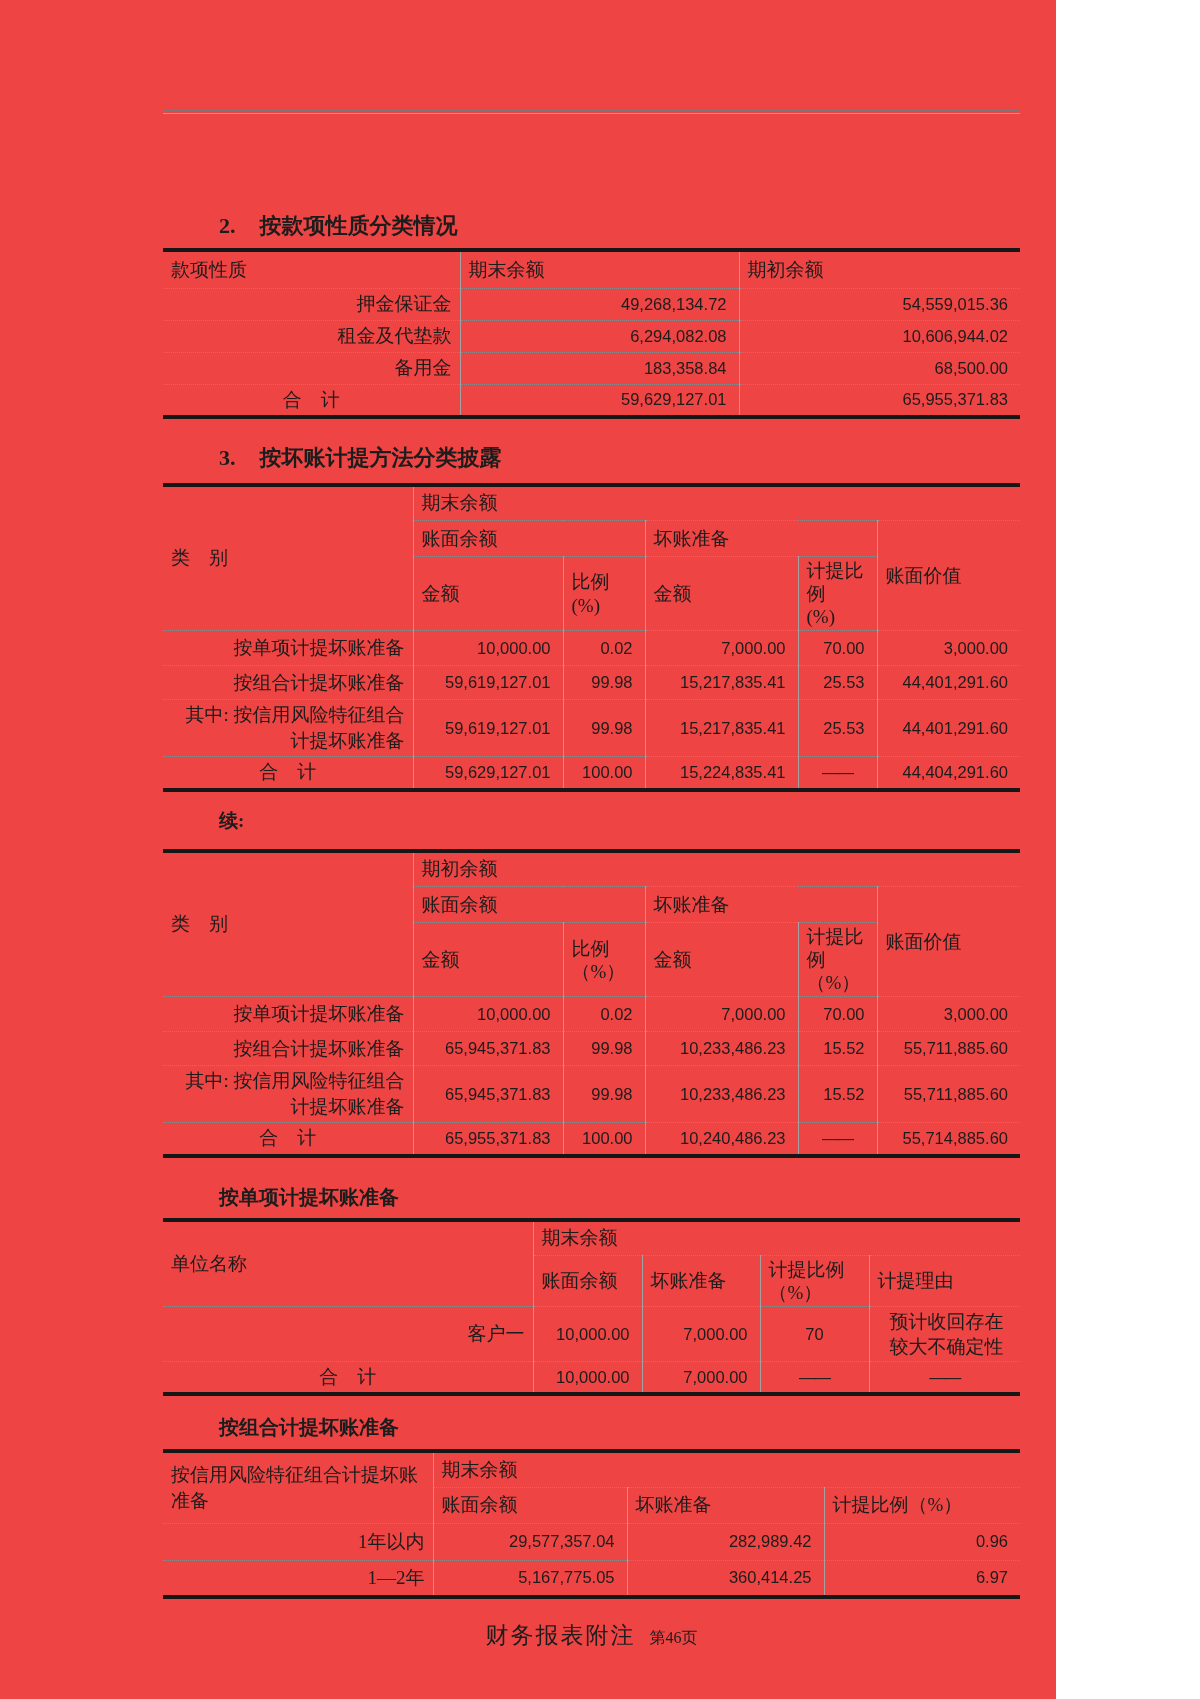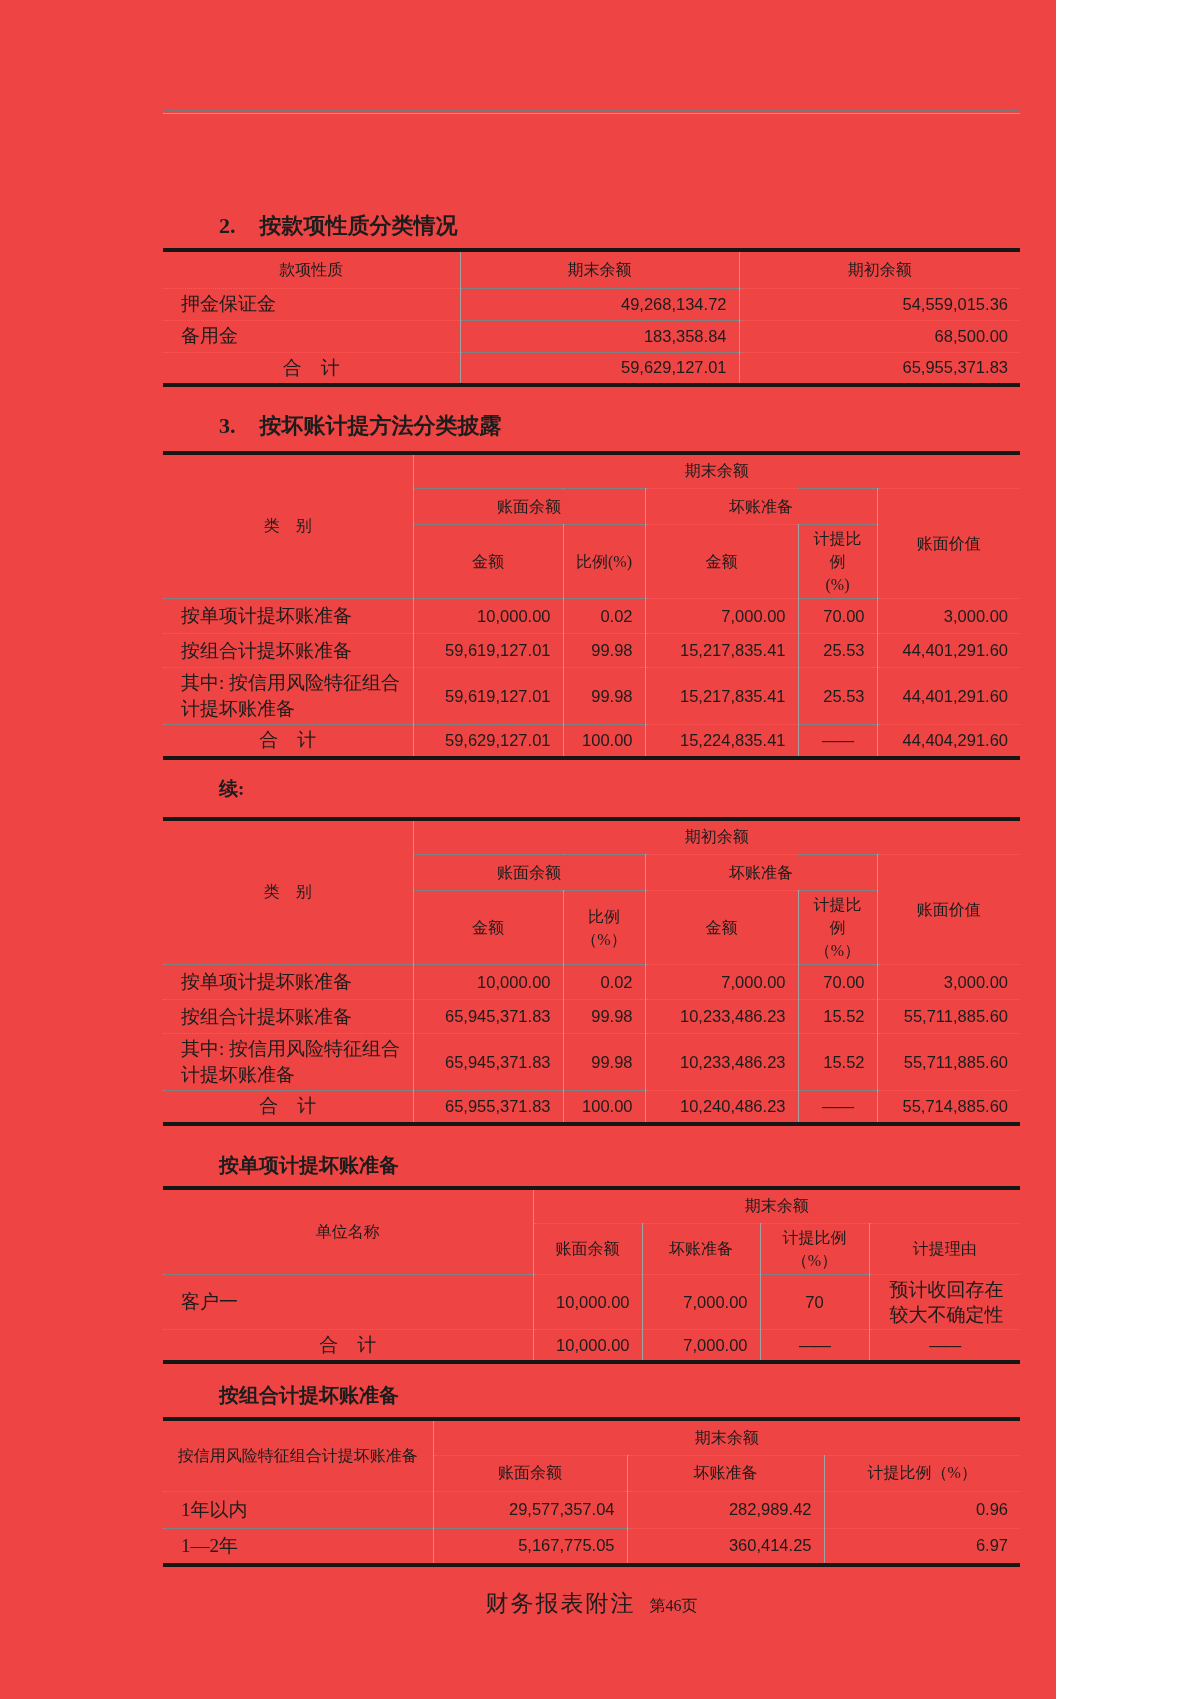--- a/index.html
+++ b/index.html
@@ -21,29 +21,29 @@
   .cont{font-size:19px;font-weight:bold;line-height:26px;padding-left:56px;margin-top:16px;}
 
   table{border-collapse:collapse;table-layout:fixed;width:857px;}
   .t{border-top:4px solid #161616;border-bottom:4px solid #161616;}
   .t1{margin-top:5px;}
   .t2{margin-top:8px;}
   .t3{margin-top:15px;}
   .t4{margin-top:6px;}
   .t5{margin-top:7px;}
   th,td{font-weight:normal;vertical-align:middle;padding:2px 8px;word-break:break-all;}
-  thead th{text-align:center;font-size:16px;line-height:24px;}
+  thead th{text-align:left;font-size:19px;line-height:24px;}
   td{font-size:19px;}
   tbody td{border-top:1px dotted #8a8a8a;}
   .vl{border-left:1px solid #a2a2a2;}
   .dot-b{border-bottom:1px dotted #8a8a8a;}
   .num{font-family:"Liberation Sans","DejaVu Sans",sans-serif;font-size:16.5px;text-align:right;padding-right:12px;}
   .numc{font-family:"Liberation Sans","DejaVu Sans",sans-serif;font-size:16.5px;text-align:center;}
   .dash{font-family:"Liberation Sans","DejaVu Sans",sans-serif;font-size:16.5px;text-align:center;letter-spacing:-1px;}
-  .lbl{text-align:left;padding-left:18px;}
+  .lbl{text-align:right;padding-left:18px;}
   .ctr{text-align:center;}
   .two span{display:block;line-height:23px;}
   .wrapspan{display:inline-block;max-width:250px;line-height:26px;}
   .reason{text-align:left;padding-left:20px;line-height:25px;}
   .reason span{display:inline-block;max-width:118px;}
 
   
   .t1 thead tr{height:38px;}
   .t1 tbody tr{height:32px;}
   .hr1{height:36px;}
@@ -88,20 +88,25 @@
           <th class="vl">期初余额</th>
         </tr>
       </thead>
       <tbody>
         <tr>
           <td class="lbl">押金保证金</td>
           <td class="num vl">49,268,134.72</td>
           <td class="num vl">54,559,015.36</td>
         </tr>
         <tr>
+          <td class="lbl">租金及代垫款</td>
+          <td class="num vl">6,294,082.08</td>
+          <td class="num vl">10,606,944.02</td>
+        </tr>
+        <tr>
           <td class="lbl">备用金</td>
           <td class="num vl">183,358.84</td>
           <td class="num vl">68,500.00</td>
         </tr>
         <tr>
           <td class="ctr">合　计</td>
           <td class="num vl">59,629,127.01</td>
           <td class="num vl">65,955,371.83</td>
         </tr>
       </tbody>

